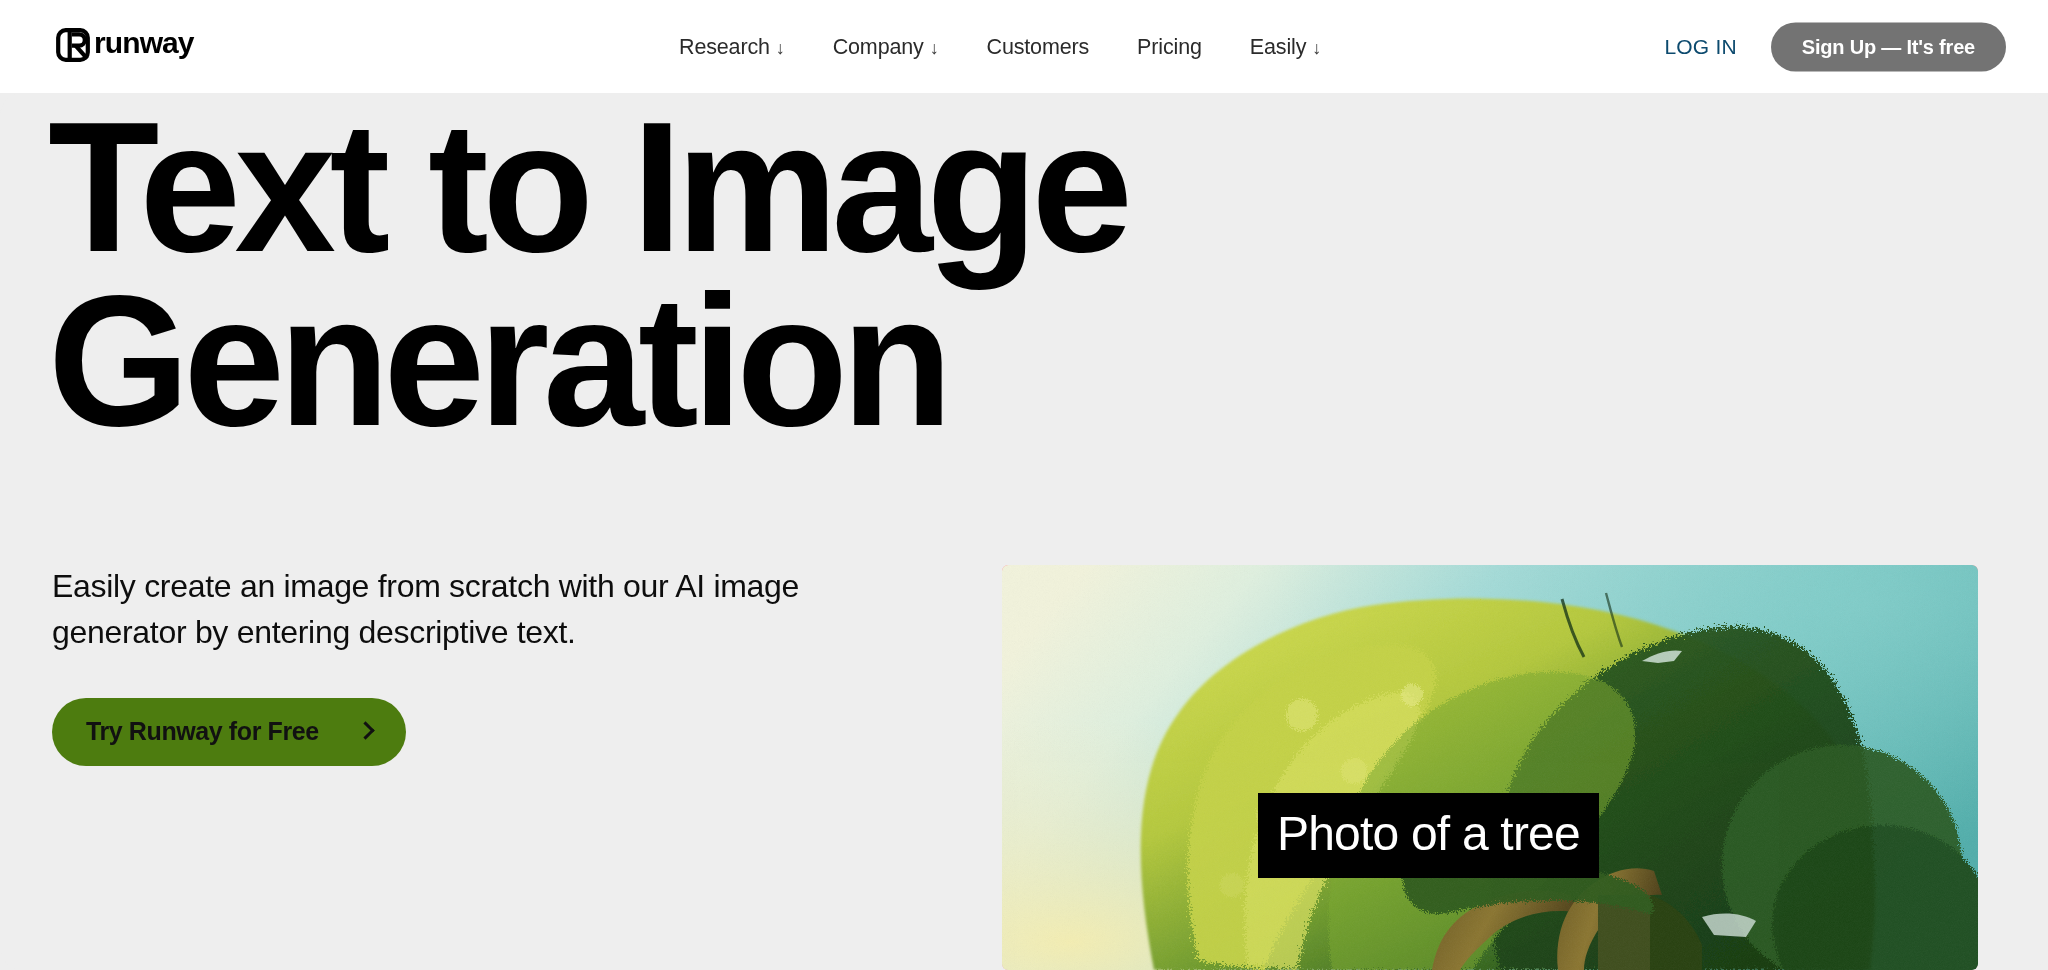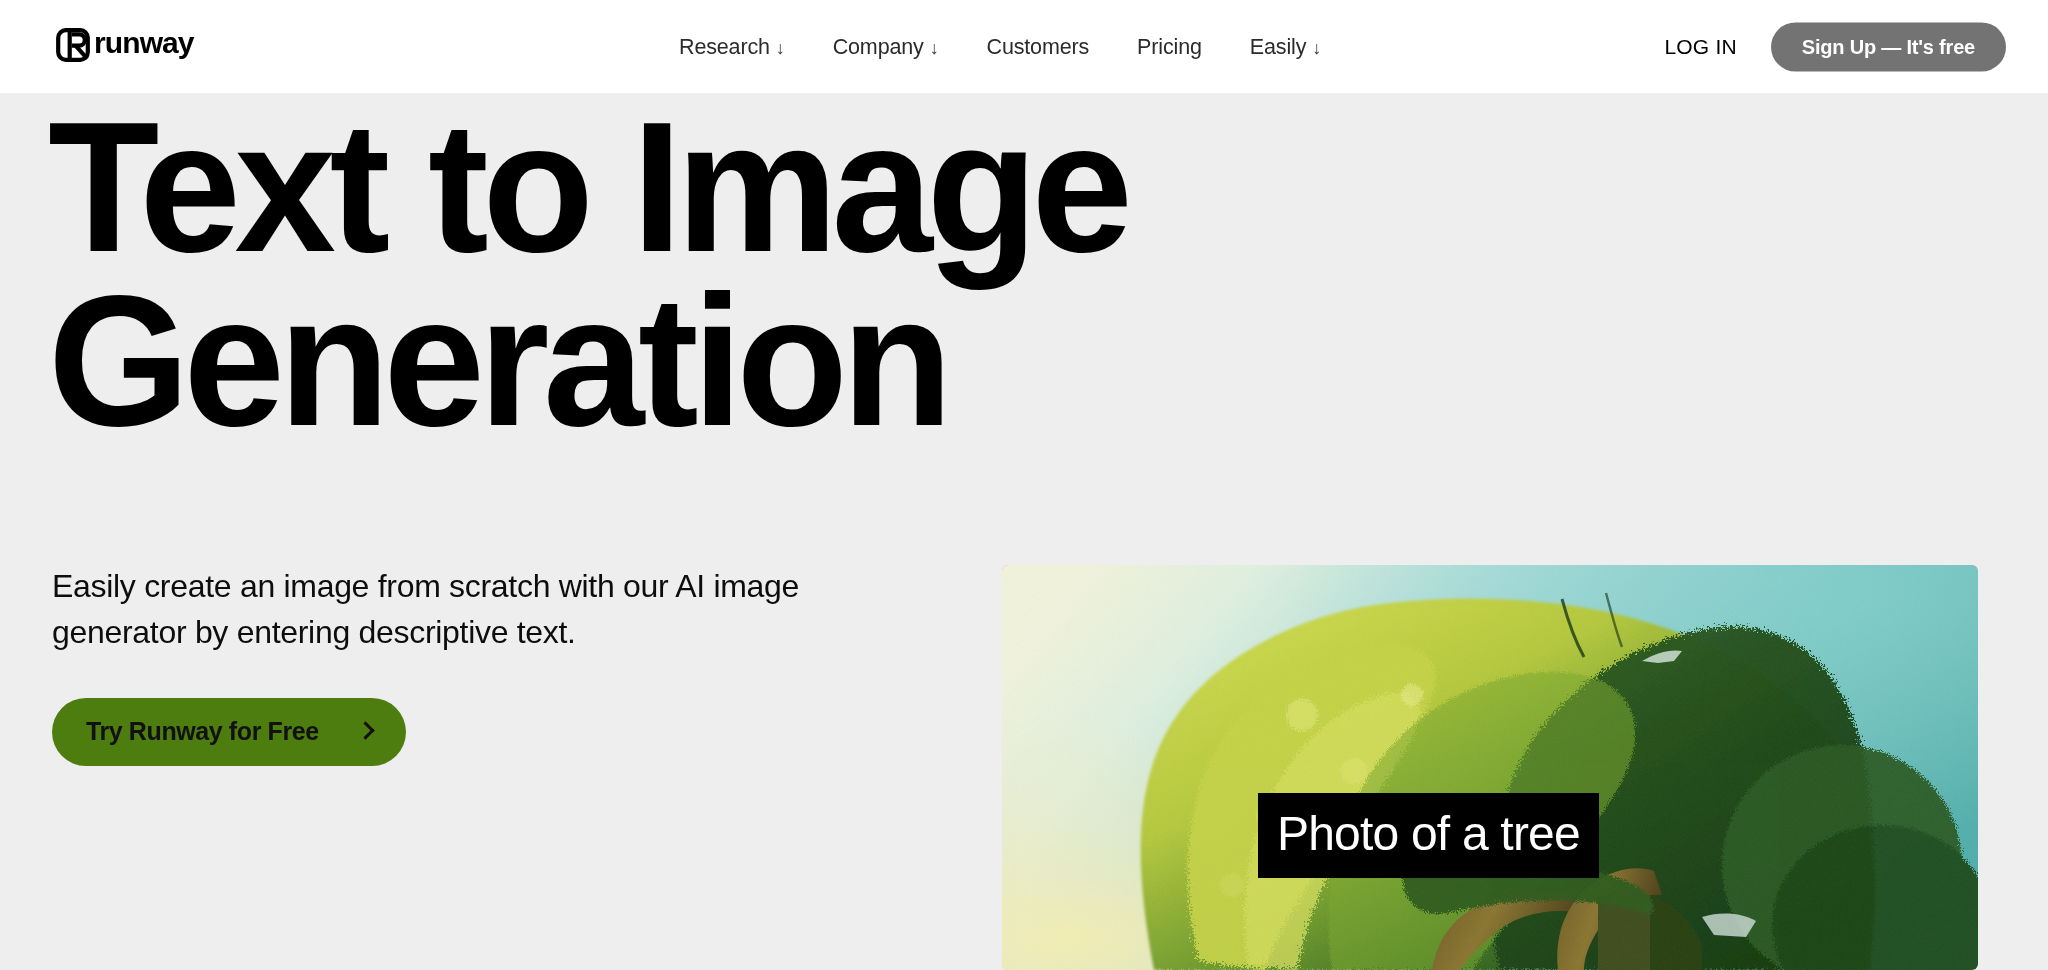--- a/index.html
+++ b/index.html
@@ -79,21 +79,21 @@
     position: absolute;
     right: 42px;
     top: 50%;
     transform: translateY(-50%);
     display: flex;
     align-items: center;
     gap: 30px;
   }
   .login-link {
     font-size: 21px;
-    color: #000000;
+    color: #0c4a6e;
     letter-spacing: 0.2px;
     cursor: pointer;
     white-space: nowrap;
     padding: 6px 4px;
   }
   .signup-btn {
     background: #737373;
     color: #ffffff;
     border: none;
     border-radius: 999px;

